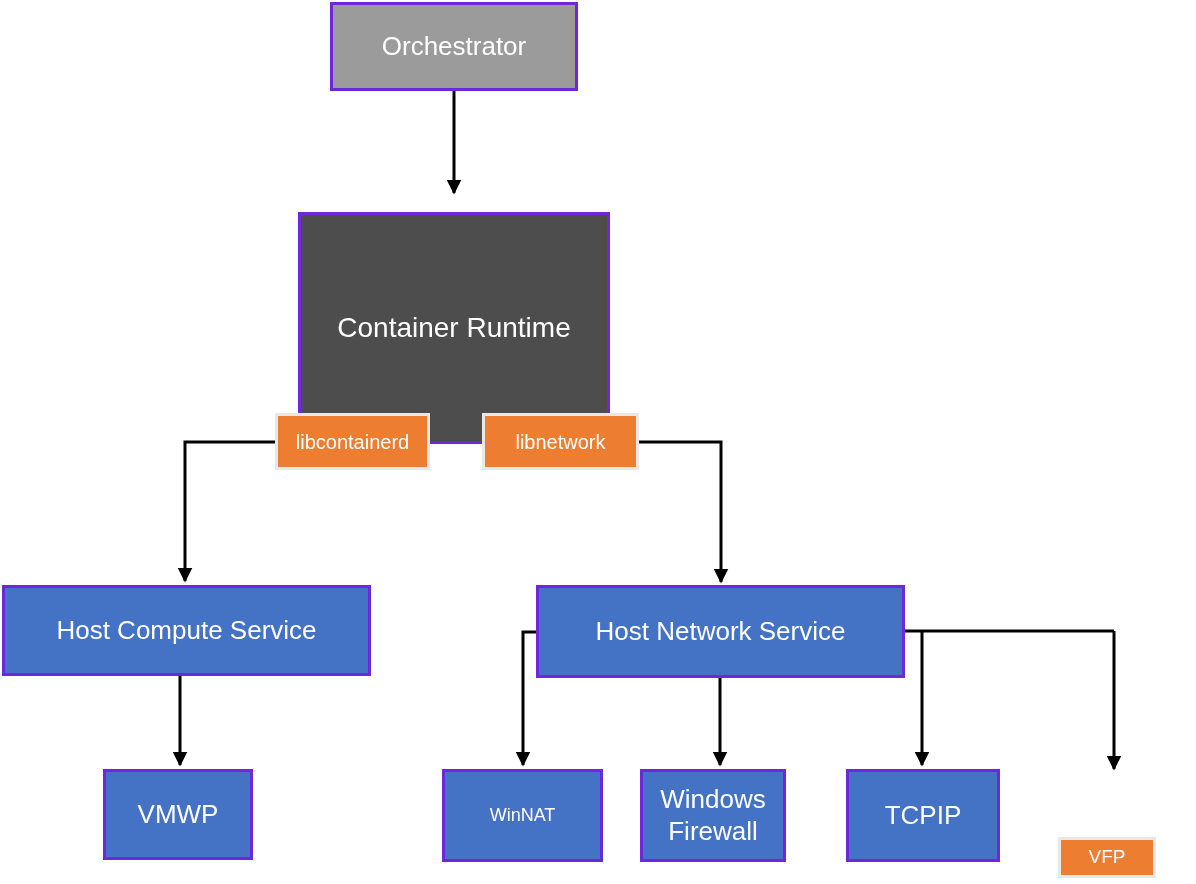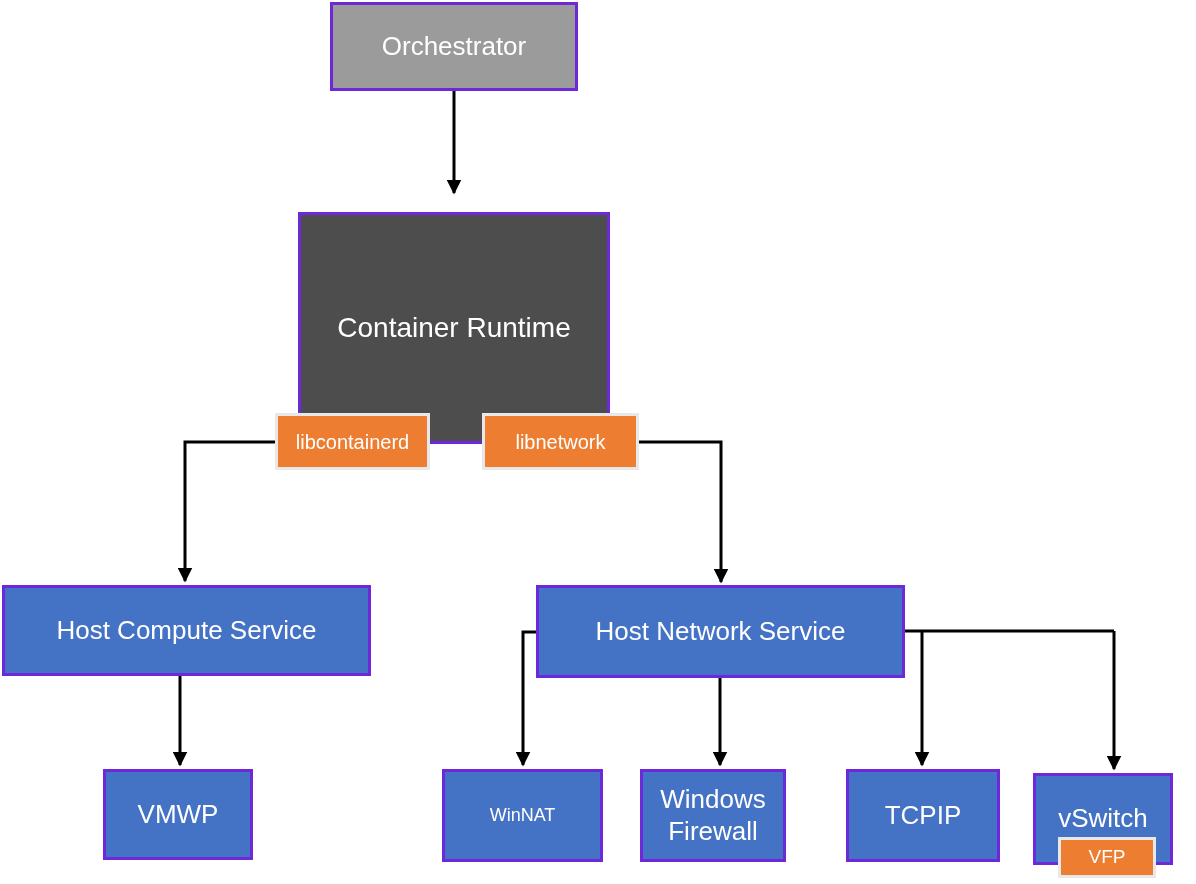--- a/index.html
+++ b/index.html
@@ -118,21 +118,18 @@
   </div>
 
   <div class="node fill-blue n-windows-firewall">
     <span>Windows Firewall</span>
   </div>
 
   <div class="node fill-blue n-tcpip">
     <span>TCPIP</span>
   </div>
 
-  <div class="node fill-blue n-vswitch">
-    <span>vSwitch</span>
-  </div>
 
   <div class="node fill-orange n-vfp">
     <span>VFP</span>
   </div>
 
 </div>
 
 </body></html>

